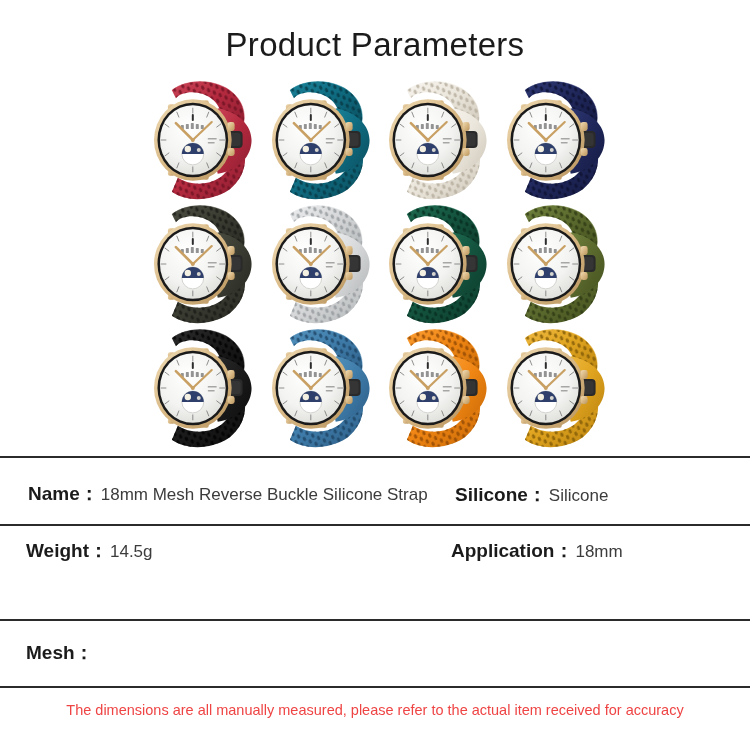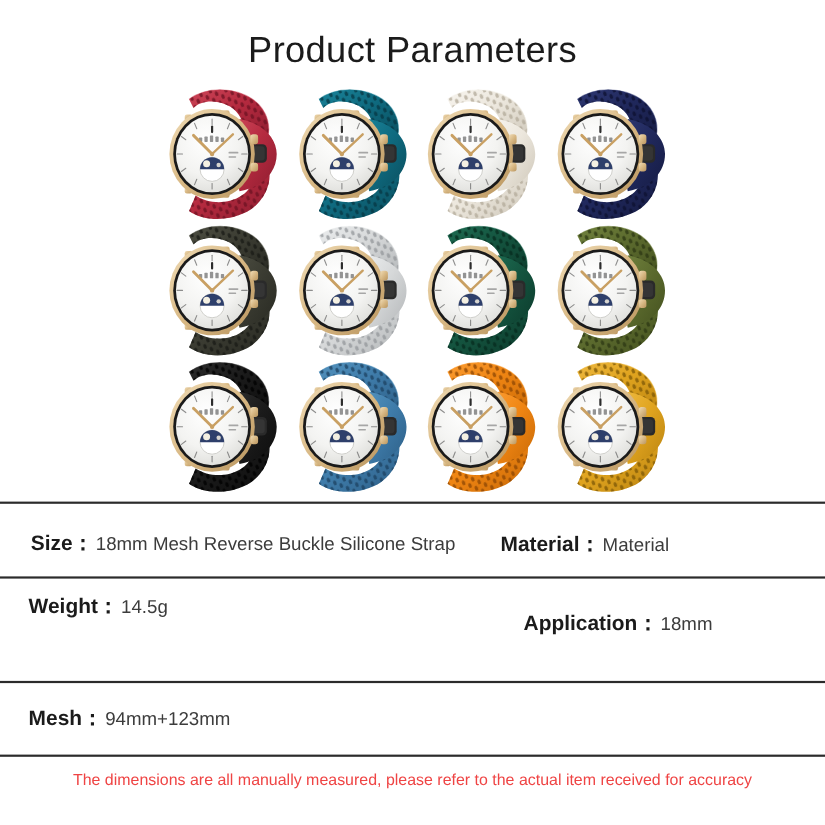--- a/index.html
+++ b/index.html
@@ -58,21 +58,21 @@
   .spec-val {
     font-size: 17px; font-weight: 400; color: #3c3c3c;
     font-family: Liberation Sans, sans-serif;
     margin-left: 2px;
   }
 
   
   .name-item     { left: 28px;  top: 0; }
   .material-item { left: 455px; top: 1px; }
   .weight-item   { left: 26px;  top: 0; }
-  .application-item { left: 451px; top: 16px; margin-left: 25px; }
+  .application-item { left: 451px; top: 0; }
   .size-item     { left: 26px;  top: 0; }
 
   .footnote {
     position: absolute; top: 702px; left: 0; width: 750px;
     text-align: center;
     font-size: 14.5px; color: #ef4444;
     font-family: "Liberation Sans", sans-serif;
   }
 </style>
 </head>
@@ -1465,42 +1465,41 @@
       </div>
     </div>
 
   <div class="rule r1"></div>
   <div class="rule r2"></div>
   <div class="rule r3"></div>
   <div class="rule r4"></div>
 
   <div class="spec-row row1">
     <div class="spec-item name-item">
-      <span class="spec-key">Size：</span>
+      <span class="spec-key">Name：</span>
       <span class="spec-val">18mm Mesh Reverse Buckle Silicone Strap</span>
     </div>
     <div class="spec-item material-item">
-      <span class="spec-key">Material：</span>
-      <span class="spec-val">Material</span>
+      <span class="spec-key">Silicone：</span>
+      <span class="spec-val">Silicone</span>
     </div>
   </div>
 
   <div class="spec-row row2">
     <div class="spec-item weight-item">
       <span class="spec-key">Weight：</span>
       <span class="spec-val">14.5g</span>
     </div>
     <div class="spec-item application-item">
       <span class="spec-key">Application：</span>
       <span class="spec-val">18mm</span>
     </div>
   </div>
 
   <div class="spec-row row3">
     <div class="spec-item size-item">
       <span class="spec-key">Mesh：</span>
-      <span class="spec-val">94mm+123mm</span>
     </div>
   </div>
 
   <div class="footnote">The dimensions are all manually measured, please refer to the actual item received for accuracy</div>
 
 </div>
 
 </body></html>

